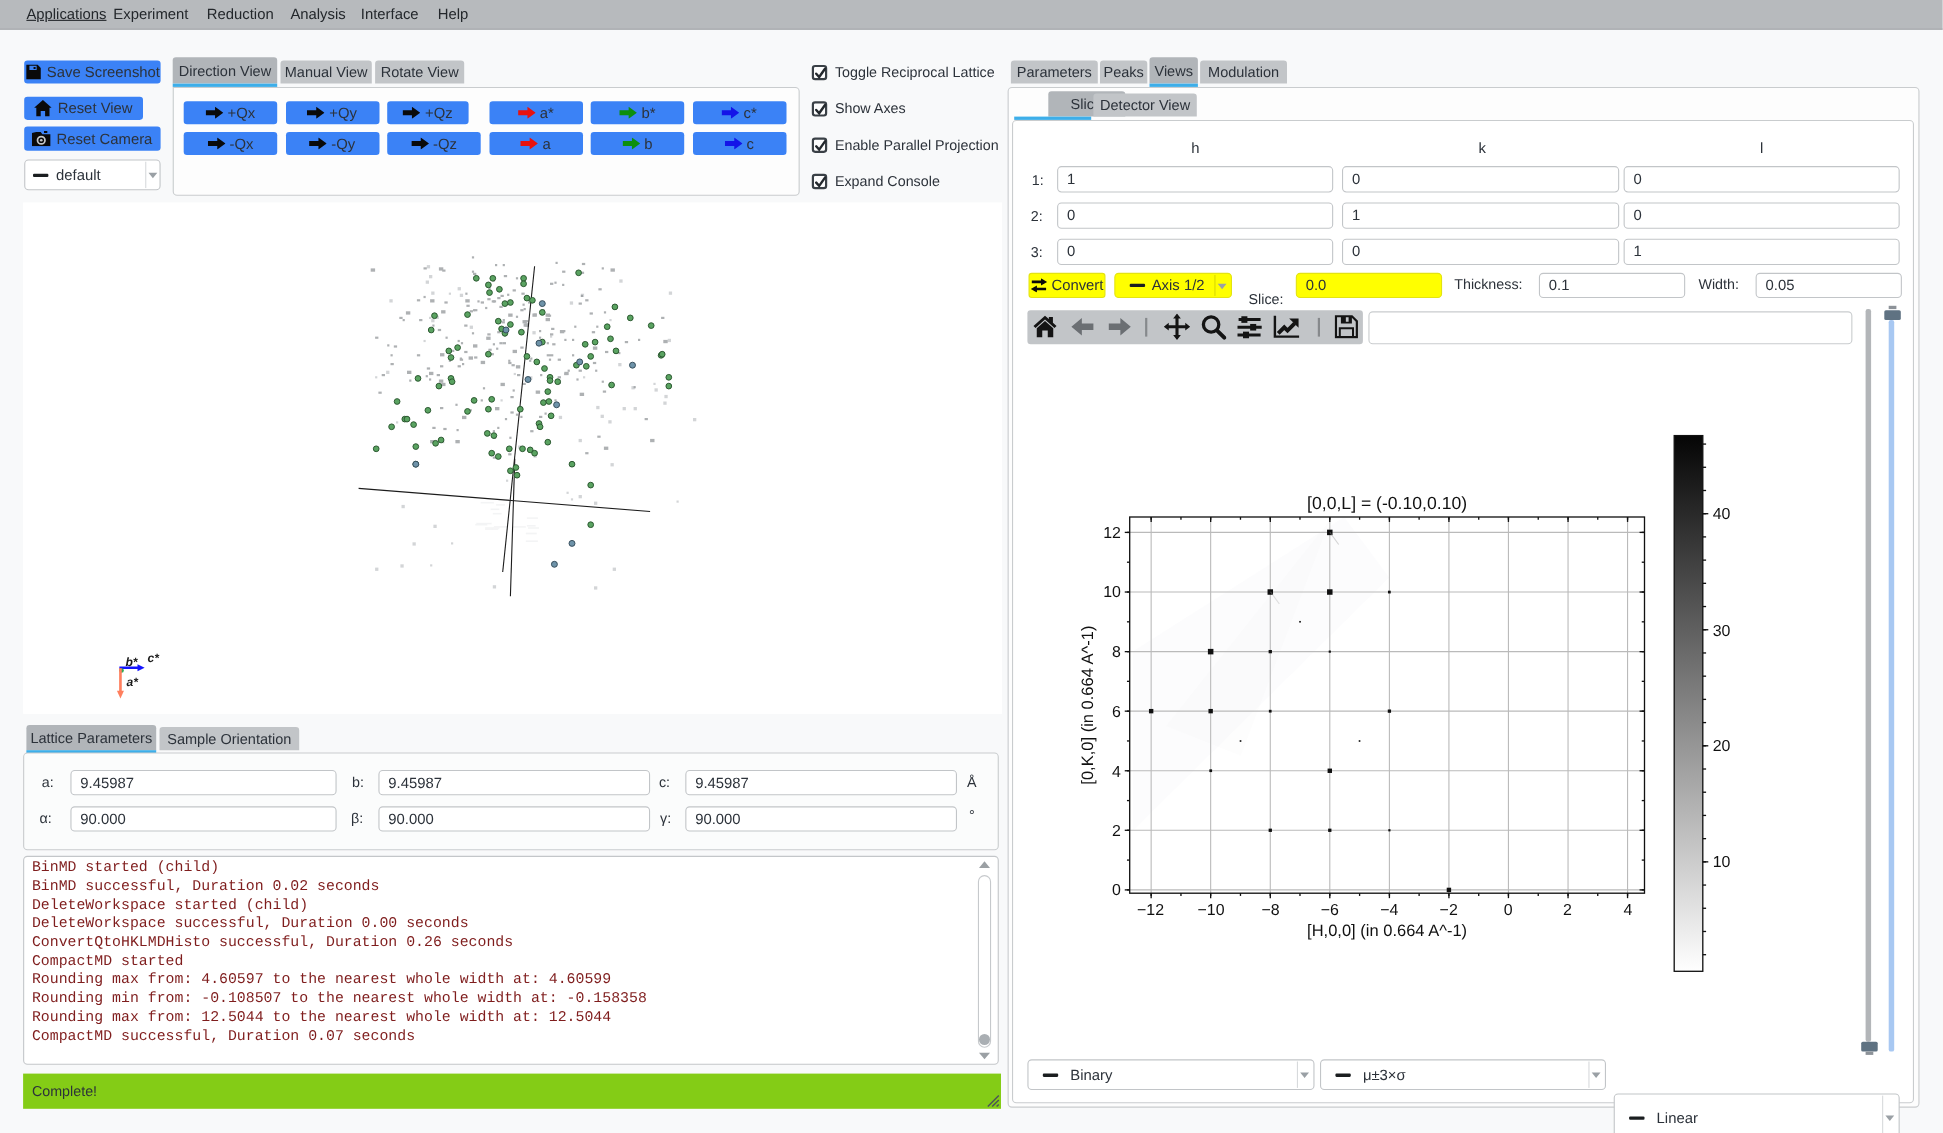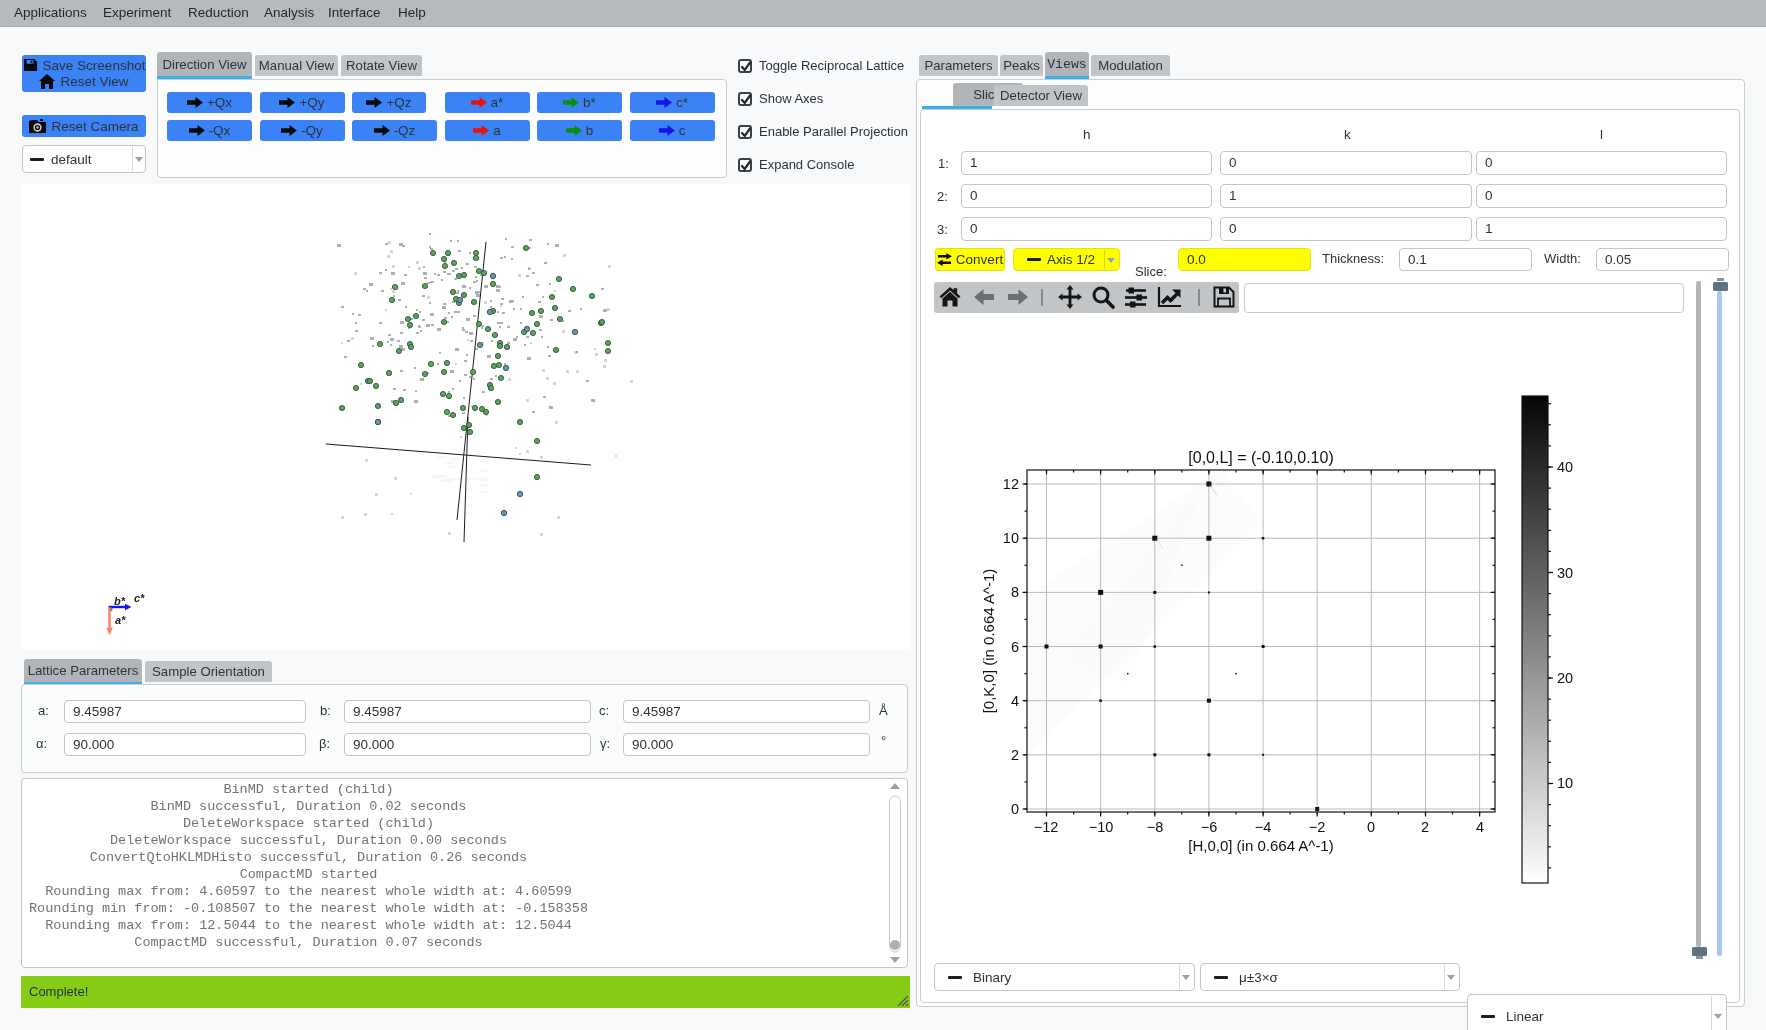--- a/index.html
+++ b/index.html
@@ -17,42 +17,42 @@
 .lbl { position:absolute; font-size:13px; color:#2c323a; white-space:nowrap; }
 .combo { position:absolute; background:#fff; border:1px solid #c2c5c8; border-radius:4px; }
 .combo .ctext { position:absolute; left:38px; top:0; bottom:0; display:flex; align-items:center; font-size:13.5px; color:#2c323a; }
 .combo .minus { position:absolute; left:13px; top:50%; margin-top:-1.5px; width:14px; height:3px; background:#1b1e20; border-radius:1px; }
 .combo .sep { position:absolute; right:14px; top:1px; bottom:1px; width:1px; background:#d7dadc; }
 .combo .arr { position:absolute; right:4px; top:50%; margin-top:-2px; width:0; height:0; border-left:4.5px solid transparent; border-right:4.5px solid transparent; border-top:5.5px solid #9aa0a5; }
 .chk { position:absolute; width:14px; height:14px; border:2px solid #3a4046; border-radius:3px; background:#fcfcfc; }
 .chk svg { position:absolute; left:0px; top:0px; }
 .chktxt { position:absolute; font-size:13px; color:#2c323a; white-space:nowrap; }
 #console { position:absolute; left:21px; top:778px; width:887px; height:190px; background:#fff; border:1px solid #c3c6c9; border-radius:4px; }
-#console pre { position:absolute; left:7px; top:2px; font-family:"Liberation Mono", monospace; font-size:13.5px; line-height:17px; color:#737373;text-align:center; }
+#console pre { position:absolute; left:7px; top:2px; font-family:"Liberation Mono", monospace; font-size:13.5px; line-height:17px; color:#7f1d1d; }
 #statusbar { position:absolute; left:21px; top:976px; width:889px; height:32px; background:#84cc16; }
 </style>
 </head>
 <body>
 
 <div class="abs" id="menubar">
-  <div class="mitem" style="left:14px;">Applications</div>
+  <div class="mitem" style="left:24px;text-decoration:underline;">Applications</div>
   <div class="mitem" style="left:103px;">Experiment</div>
   <div class="mitem" style="left:188px;">Reduction</div>
   <div class="mitem" style="left:264px;">Analysis</div>
   <div class="mitem" style="left:328px;">Interface</div>
   <div class="mitem" style="left:398px;">Help</div>
 </div>
 
 <div class="btn" style="left:22px; top:55px; width:124px; height:21px;">
   <svg width="15" height="15" viewBox="0 0 16 16" style="margin-right:5px;">
       <path fill="#0a0a0a" d="M1 1h11l3 3v11H1z M4 2v4h7V2z M8 3h2v2H8z M4 9h8v5H4z M5 10h6v1H5z M5 12h6v1H5z"></path>
     </svg>
   Save Screenshot
 </div>
-<div class="btn" style="left:22px; top:71px; width:124px; height:21px;">
+<div class="btn" style="left:22px; top:88px; width:108px; height:21px;">
   <svg width="16" height="15" viewBox="0 0 16 15" style="margin-right:5px;">
       <path fill="#0a0a0a" d="M8 0 L16 7 H14 V15 H10 V10 H6 V15 H2 V7 H0 Z"></path>
     </svg>
   Reset View
 </div>
 <div class="btn" style="left:22px; top:115px; width:124px; height:22px;">
   <svg width="17" height="14" viewBox="0 0 17 14" style="margin-right:5px;">
       <path fill="#0a0a0a" d="M4 1 H8 L9.5 3 H0 V1.8 Z M0 3 H17 V14 H0 Z M11 0 h3 v2 h-3 z"></path>
       <circle cx="8.5" cy="8.5" r="3.4" fill="#0a0a0a" stroke="#c3c6c9" stroke-width="1.6"></circle>
       <circle cx="8.5" cy="8.5" r="1.2" fill="#c3c6c9"></circle>
@@ -595,21 +595,21 @@
         <line x1="13" y1="3" x2="3" y2="13"></line>
         <line x1="13" y1="7" x2="7" y2="13"></line>
         <line x1="13" y1="11" x2="11" y2="13"></line>
       </g>
     </svg>
 </div>
 
 <div class="pane" style="left:916px; top:79px; width:829px; height:928px;"></div>
 <div class="tab" style="left:919px; top:55px; width:79px; height:21px;">Parameters</div>
 <div class="tab" style="left:1000px; top:55px; width:43px; height:21px;">Peaks</div>
-<div class="tab sel" style="left:1045px; top:52px; width:44px; height:24px;font-family:Liberation Mono, monospace;">Views</div>
+<div class="tab sel" style="left:1045px; top:52px; width:44px; height:24px;">Views</div>
 <div class="tabline" style="left:1045px; top:76px; width:44px;"></div>
 <div class="tab" style="left:1091px; top:55px; width:79px; height:21px;">Modulation</div>
 
 <div class="tab sel" style="left:953px; top:83px; width:70px; height:23px; font-size:13.2px;padding-left:31px;">Slice View</div>
 <div class="tabline" style="left:922px; top:106px; width:70px;"></div>
 <div class="tab" style="left:994px; top:85px; width:94px; height:21px; font-size:13.2px;">Detector View</div>
 <div class="pane" style="left:920px; top:109px; width:820px; height:894px; background:#ffffff;"></div>
 
 <div class="lbl" style="left:1083px; top:127px; font-size:13.5px;">h</div>
 <div class="lbl" style="left:1344px; top:127px; font-size:13.5px;">k</div>

